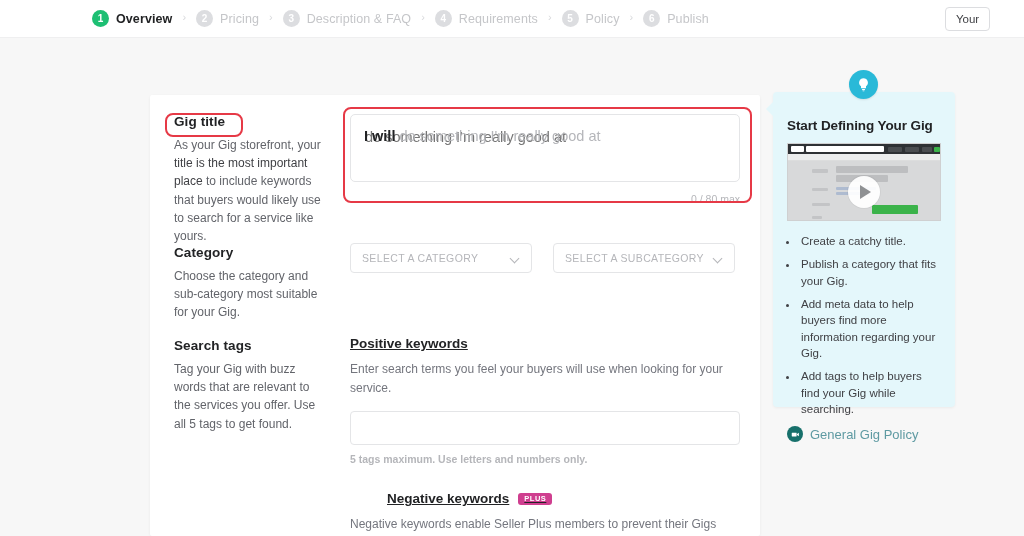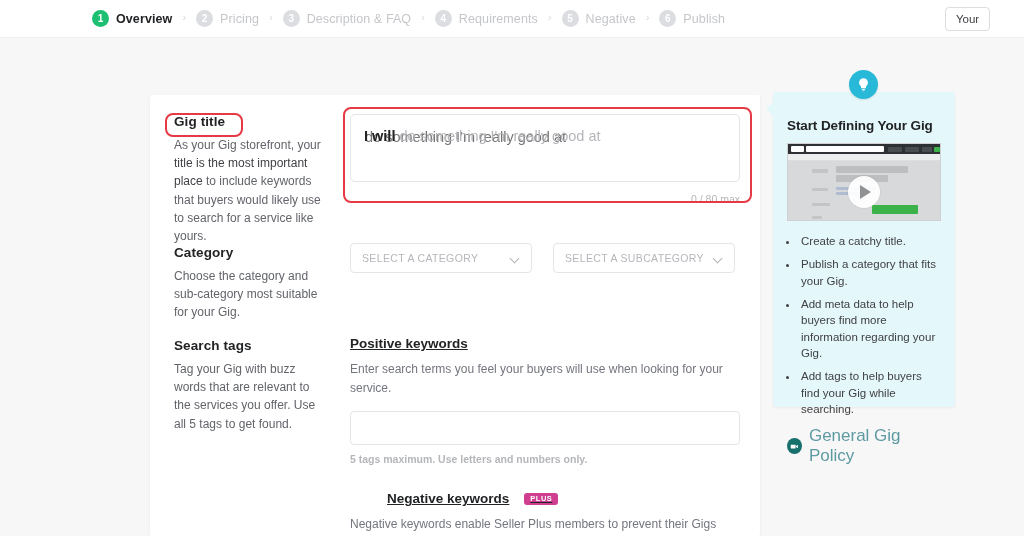--- a/index.html
+++ b/index.html
@@ -113,21 +113,21 @@
     border-right: 1.3px solid #b5b6ba; border-bottom: 1.3px solid #b5b6ba;
     transform: rotate(45deg);
   }
 
   
   #tags-row { left: 24px; top: 243px; }
   .keywords { position: absolute; left: 200px; top: 241px; width: 390px; }
   .kw-title {
     font-size: 13.5px; font-weight: 700; color: #222325; margin-bottom: 9px; text-decoration: underline;
   }
-  .kw-title.withbadge { display: flex; align-items: center; gap: 15px; padding-left: 37px; }
+  .kw-title.withbadge { display: flex; align-items: center; gap: 9px; padding-left: 37px; }
   .plus-badge {
     background: #cf3e8f; color: #ffffff;
     font-size: 7.5px; font-weight: 700; letter-spacing: .5px;
     padding: 2.5px 6px 2px; border-radius: 3px; line-height: 1;
   }
   .kw-desc { font-size: 12px; color: #74767e; line-height: 1.55; }
   .kw-input {
     width: 390px; height: 34px; margin-top: 14px;
     border: 1px solid #e4e5e7; border-radius: 4px; background: #fff;
     outline: none; padding: 0 11px;
@@ -204,21 +204,21 @@
   .tip-list li::marker { color: #404145; }
   .policy {
     display: flex; align-items: center; gap: 7px;
     margin: 9px 14px 0;
   }
   .cam-icon {
     width: 16px; height: 16px; border-radius: 50%;
     background: #17706b; display: flex; align-items: center; justify-content: center;
   }
   .policy-text {
-    font-size: 17px; color: #5e9aa2; cursor: pointer;
+    font-size: 13px; color: #5e9aa2; cursor: pointer;
   }
 </style>
 </head>
 <body>
 
 <div id="root">
 
   <div class="header">
     <div class="steps">
 
@@ -241,21 +241,21 @@
       <div class="chev">›</div>
 
       <div class="step">
         <div class="step-circle">4</div>
         <div class="step-label">Requirements</div>
       </div>
       <div class="chev">›</div>
 
       <div class="step">
         <div class="step-circle">5</div>
-        <div class="step-label">Negative</div>
+        <div class="step-label">Policy</div>
       </div>
       <div class="chev">›</div>
 
       <div class="step">
         <div class="step-circle">6</div>
         <div class="step-label">Publish</div>
       </div>
 
     </div>
     <button class="save-btn">Your</button>

